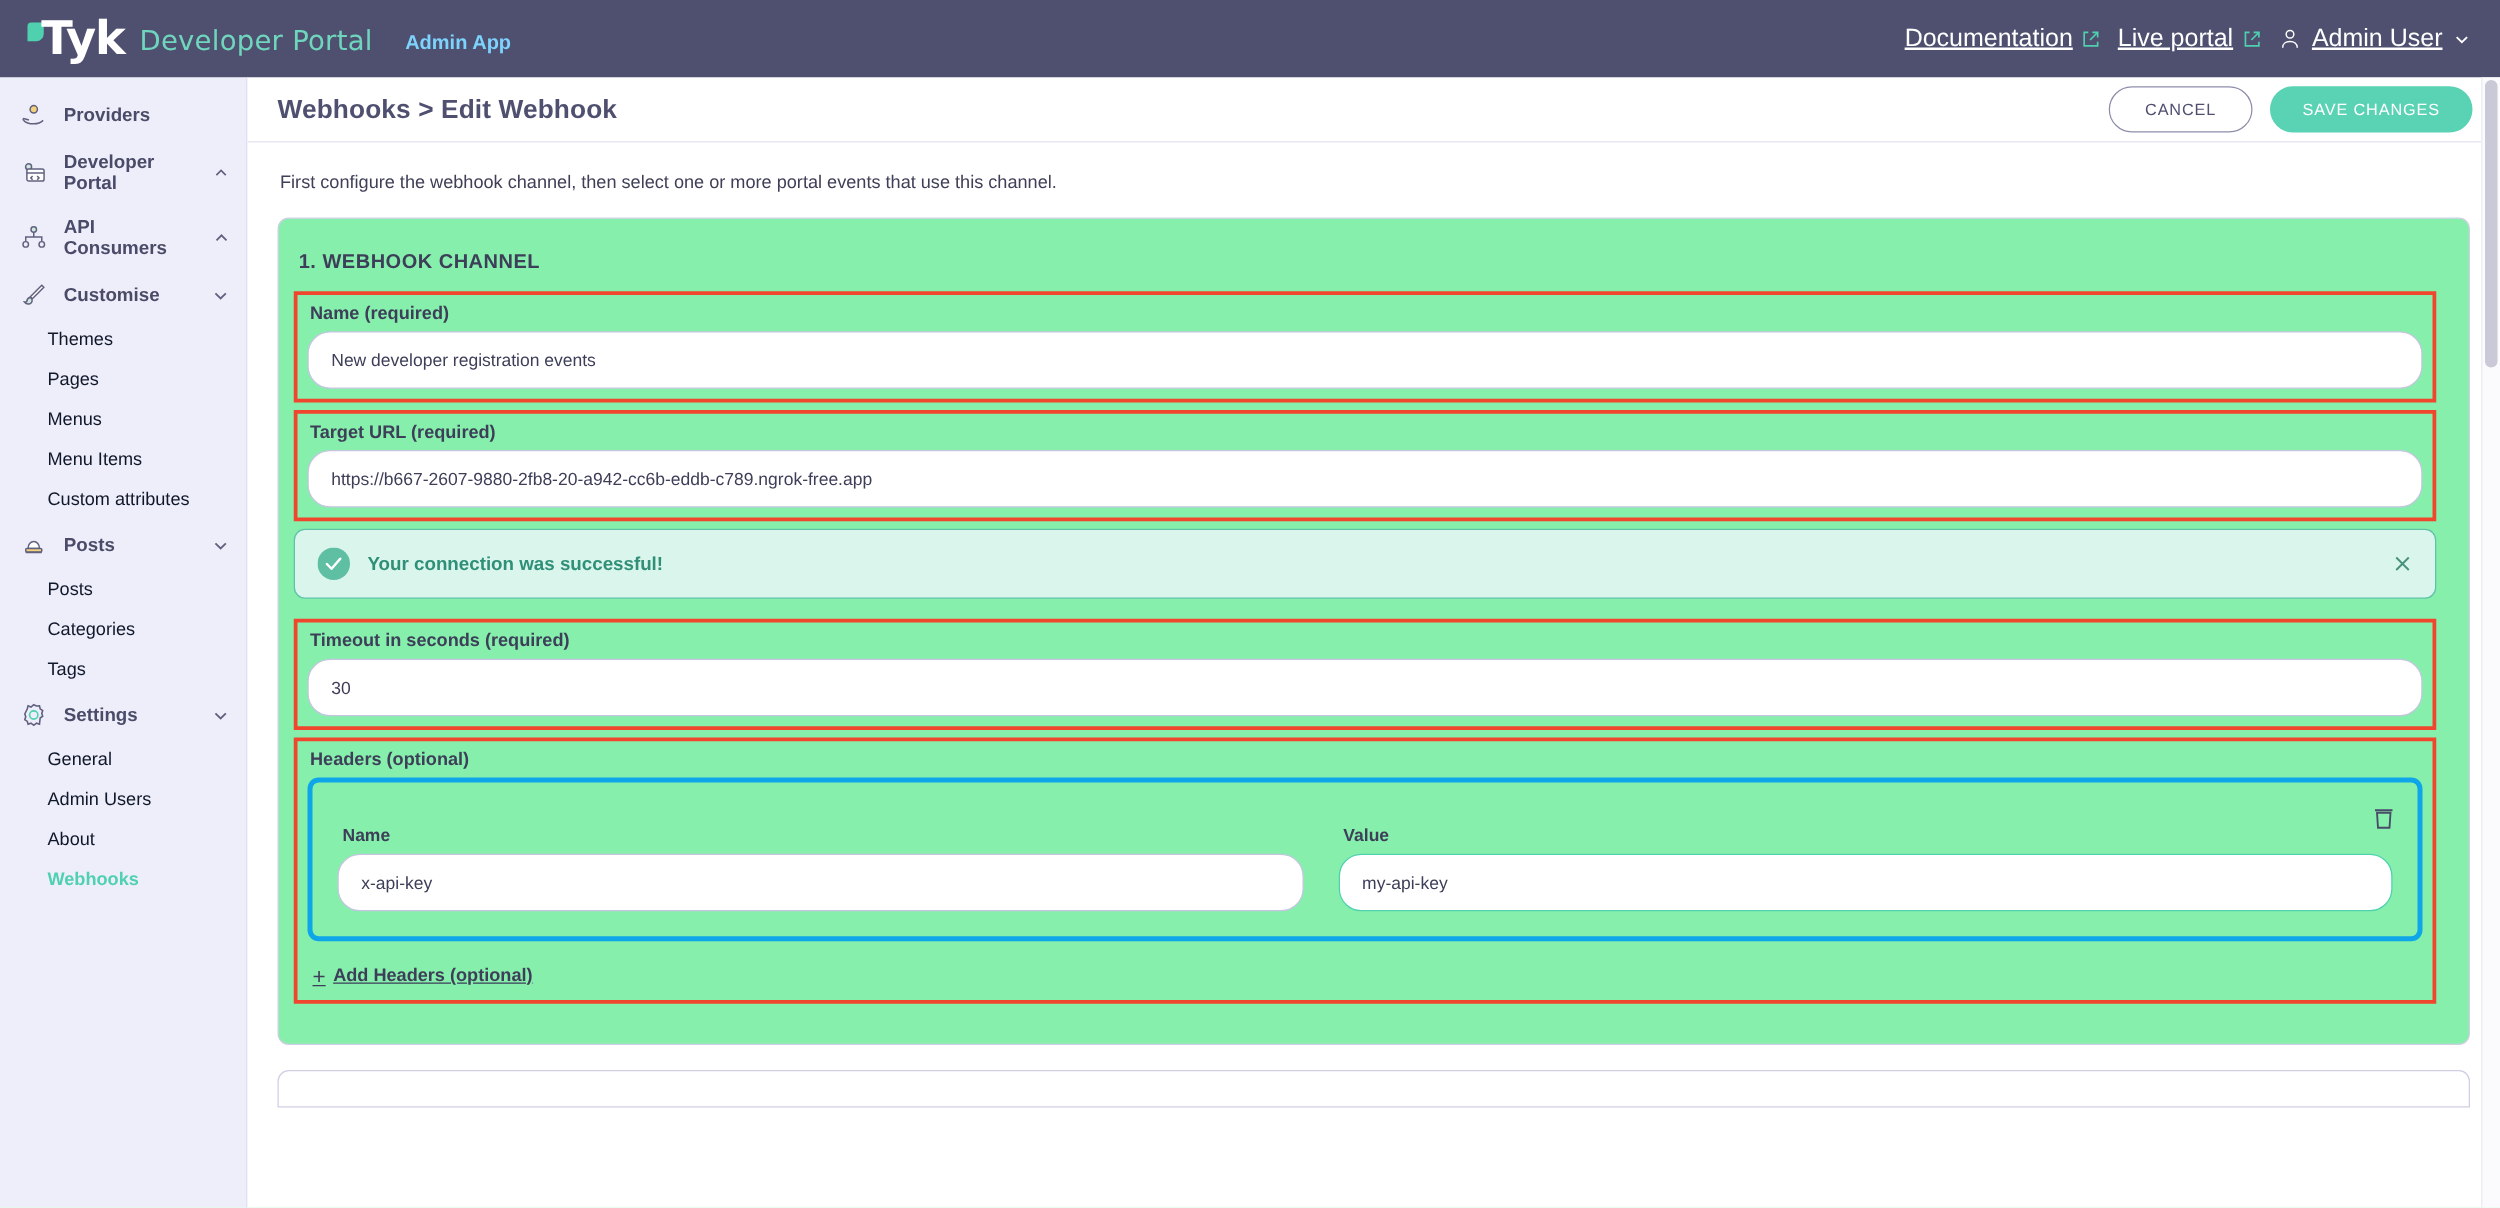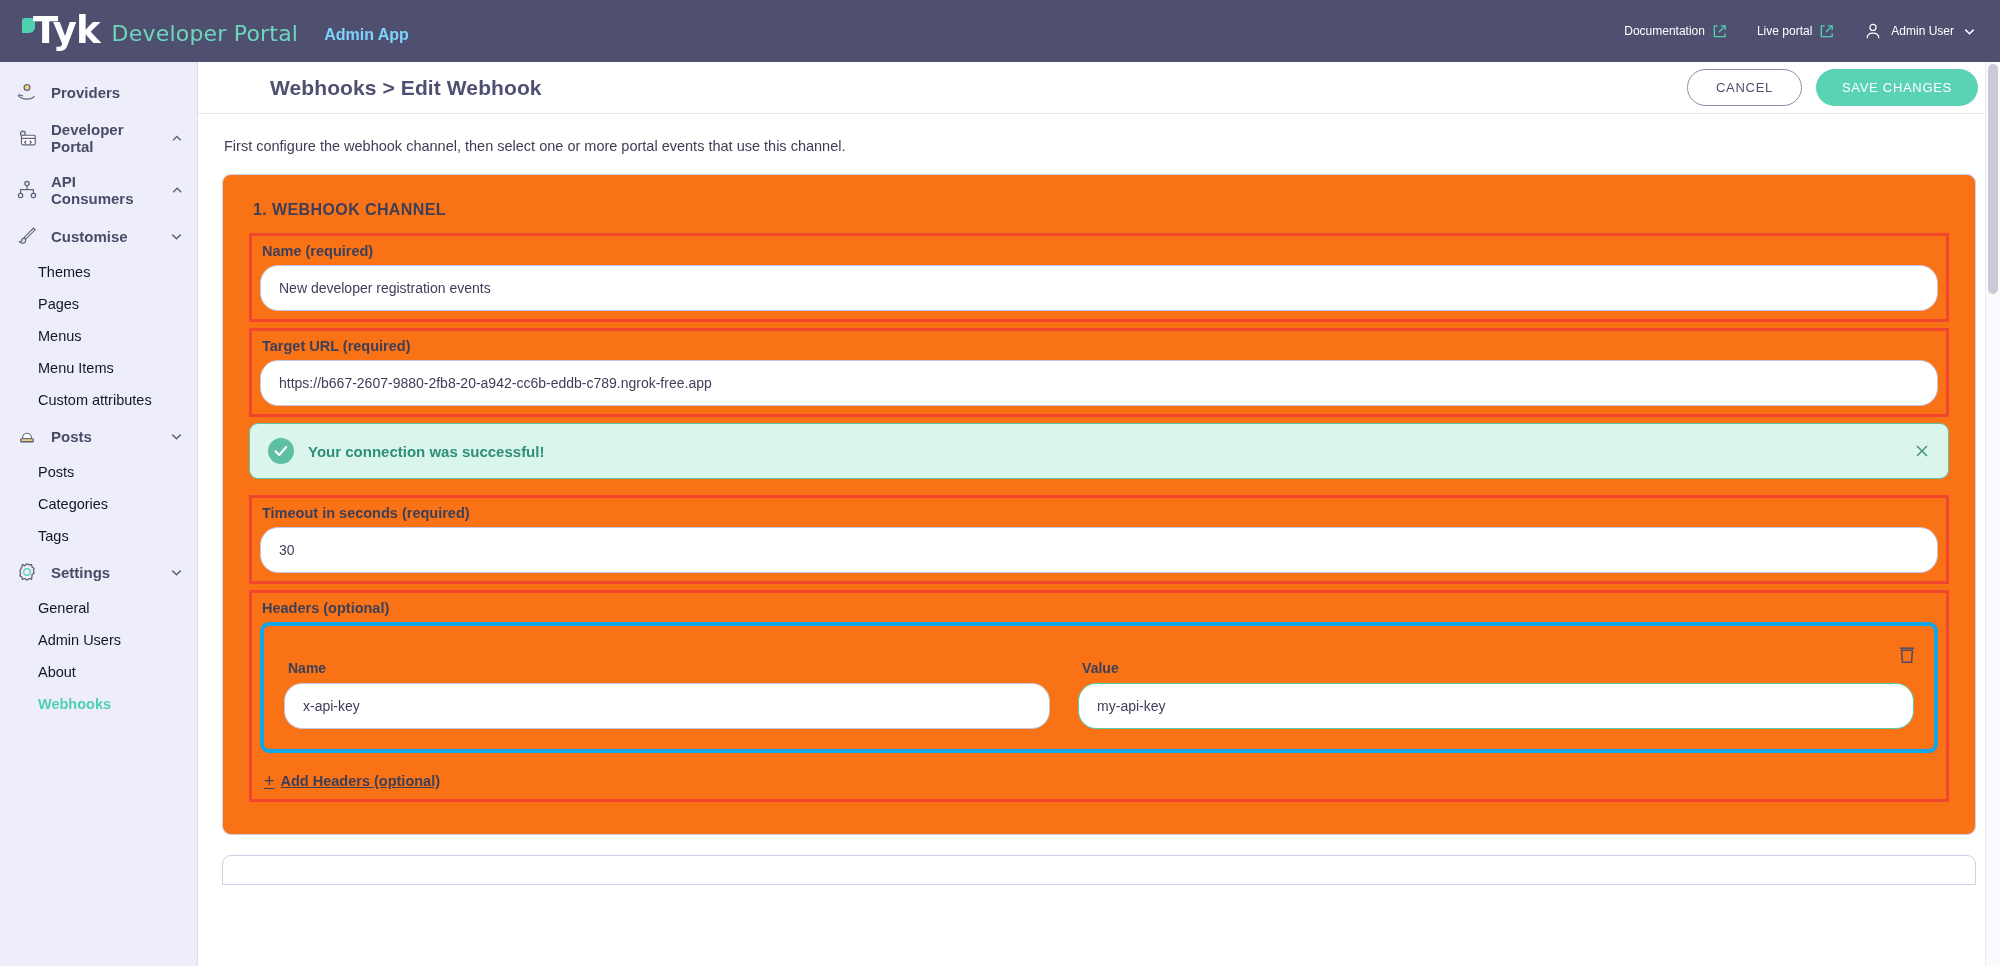--- a/index.html
+++ b/index.html
@@ -33,22 +33,23 @@
   }
   .logo-sub {
     font-size: 22px; color: #6fd6bd; letter-spacing: .2px;
     font-family: "DejaVu Sans", sans-serif; padding-bottom: 2px; font-weight:400;
   }
   .admin-app {
     font-size: 16px; font-weight: 700; color: #7dd3fc;
     margin-left: 14px; padding-bottom: 4px;
   }
   .top-right {
-    margin-left: auto; display: flex; align-items: center; gap: 30px;
-    font-size: 12px;
+    margin-left: auto; display: flex; align-items: center; gap: 14px;
+    font-size: 20px;
+    text-decoration: underline;
   }
   .top-link { display: flex; align-items: center; gap: 7px; color: #fff; cursor: pointer; }
   .ext-icon { width: 15px; height: 15px; display:block; }
   .user-chip { display: flex; align-items: center; gap: 9px; cursor: pointer; }
   .chev { width: 13px; height: 13px; display:block; }
 
   
   .shell { flex: 1; display: flex; min-height: 0; }
 
   
@@ -73,41 +74,41 @@
   .nav-sub.active { color: #4fd1b0; font-weight: 700; }
 
   
   .main { flex: 1; display: flex; flex-direction: column; min-width: 0; background: #fff; position: relative; }
   .page-head {
     height: 52px; min-height: 52px;
     display: flex; align-items: center;
     padding: 0 22px 0 24px;
     border-bottom: 1px solid #e4e4ef;
   }
-  .page-title { font-size: 21px; font-weight: 700; color: #4f5070; letter-spacing: .1px; margin-left: 48px; }
+  .page-title { font-size: 21px; font-weight: 700; color: #4f5070; letter-spacing: .1px; }
   .head-actions { margin-left: auto; display: flex; align-items: center; gap: 14px; }
   .btn {
     border-radius: 20px; font-size: 13px; font-weight: 400;
     letter-spacing: .7px; cursor: pointer; border: none;
     font-family: "Liberation Sans", sans-serif;
   }
   .btn-cancel {
     background: #fff; color: #4f5070; border: 1.5px solid #8d8eaa;
     padding: 10px 28px;
   }
   .btn-save { background: #5ad2b4; color: #fff; padding: 11px 26px; }
 
   .content {
     flex: 1; overflow: hidden; padding: 18px 24px 0 24px; position: relative;
   }
   .intro { font-size: 14.5px; color: #3f4057; margin: 6px 0 20px 2px; }
 
   .card {
     border: 1px solid #cfcfe4; border-radius: 9px;
-    background: #f97316; padding: 22px 26px 26px 26px;
+    background: #86efac; padding: 22px 26px 26px 12px;
     margin-bottom: 20px;
   }
   .card-title {
     font-size: 16px; font-weight: 700; color: #3d3e58;
     letter-spacing: .4px; margin: 4px 0 14px 4px;
   }
 
   .field-box { border: 3px solid #f0462d; padding: 5px 8px 8px 8px; margin-bottom: 6px; }
   .field-label { font-size: 14.5px; font-weight: 700; color: #3d3e58; margin: 2px 0 6px 2px; }
   .inp {

